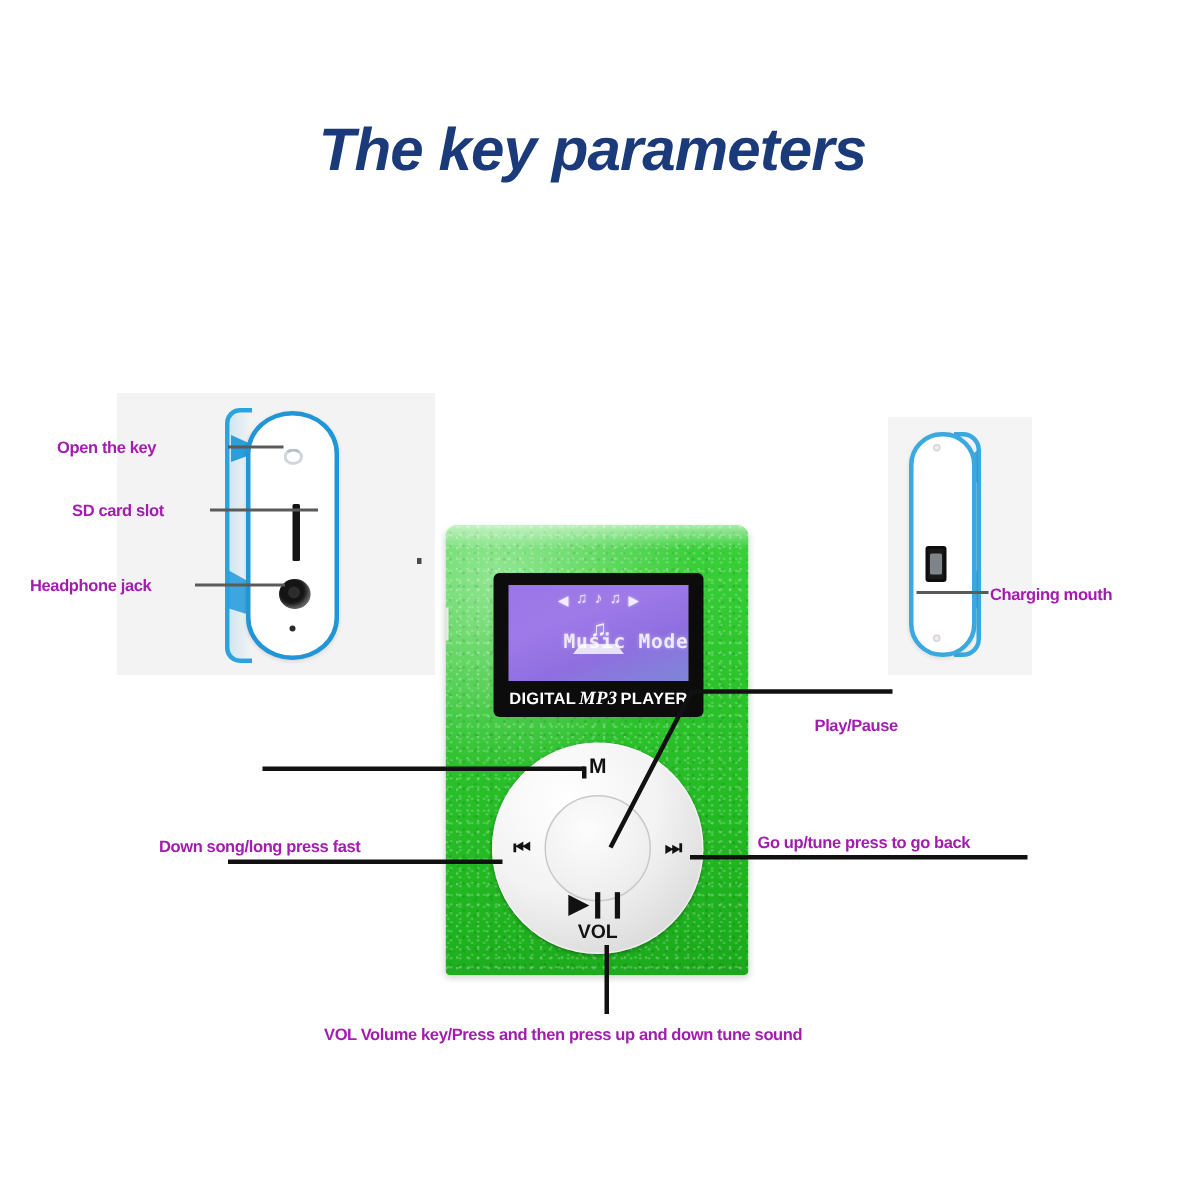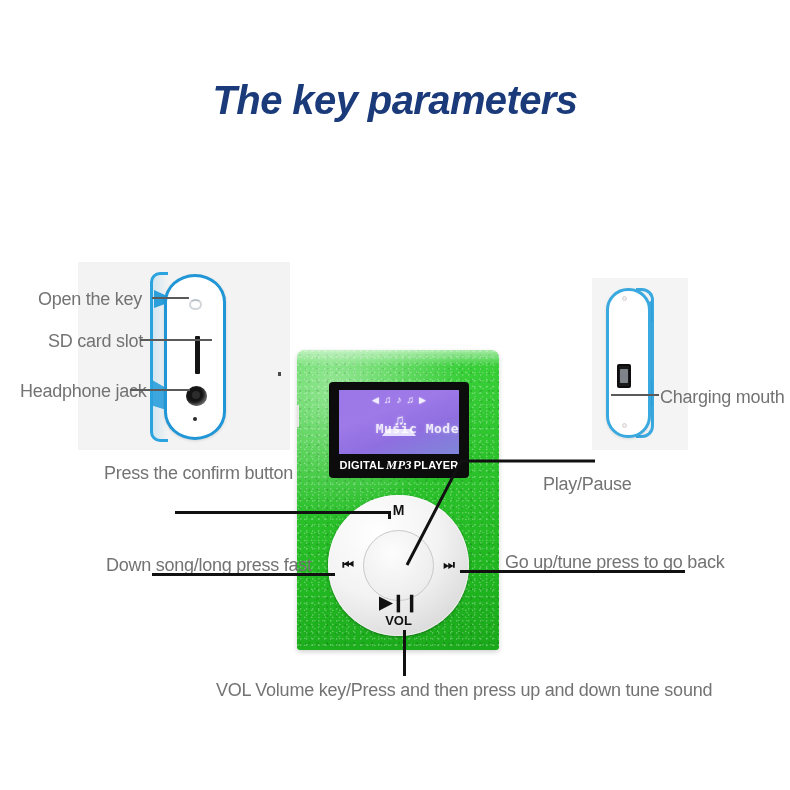--- a/index.html
+++ b/index.html
@@ -27,23 +27,23 @@
     font-weight: bold;
     color: #1b3a7a;
     letter-spacing: -0.6px;
     white-space: nowrap;
     font-style: italic;
   }
 
   
   .callout {
     position: absolute;
-    font-size: 18px;
-    font-weight: normal;
-    color: #737373;
+    font-size: 11px;
+    font-weight: bold;
+    color: #a21caf;
     white-space: nowrap;
     letter-spacing: -0.25px;
     line-height: 20px;
   }
   .callout.multiline { white-space: normal; text-align: right; }
 
   
   .leader {
     position: absolute;
     background: #5a5a5a;
@@ -522,21 +522,20 @@
     <div class="wheel-key" id="key-prev">⏮</div>
     <div class="wheel-key" id="key-next">⏭</div>
     <div class="wheel-key" id="key-vol">VOL</div>
     <div id="wheel-inner-ring">
       <div class="wheel-key" id="key-play">▶❙❙</div>
     </div>
   </div>
 </div>
 
 <div class="callout multiline" id="label-confirm">
-  <div>Press the confirm button</div>
 </div>
 <div class="leader dark" id="leader-confirm"></div>
 <div id="leader-confirm-v"></div>
 
 <div class="callout" id="label-down-song">Down song/long press fast</div>
 <div class="leader dark" id="leader-down-song"></div>
 
 <div class="callout" id="label-play-pause">Play/Pause</div>
 <svg id="leader-playpause-svg">
   <polyline points="12,110 66,6 200,6" fill="none" stroke="#111111" stroke-width="3"></polyline>

